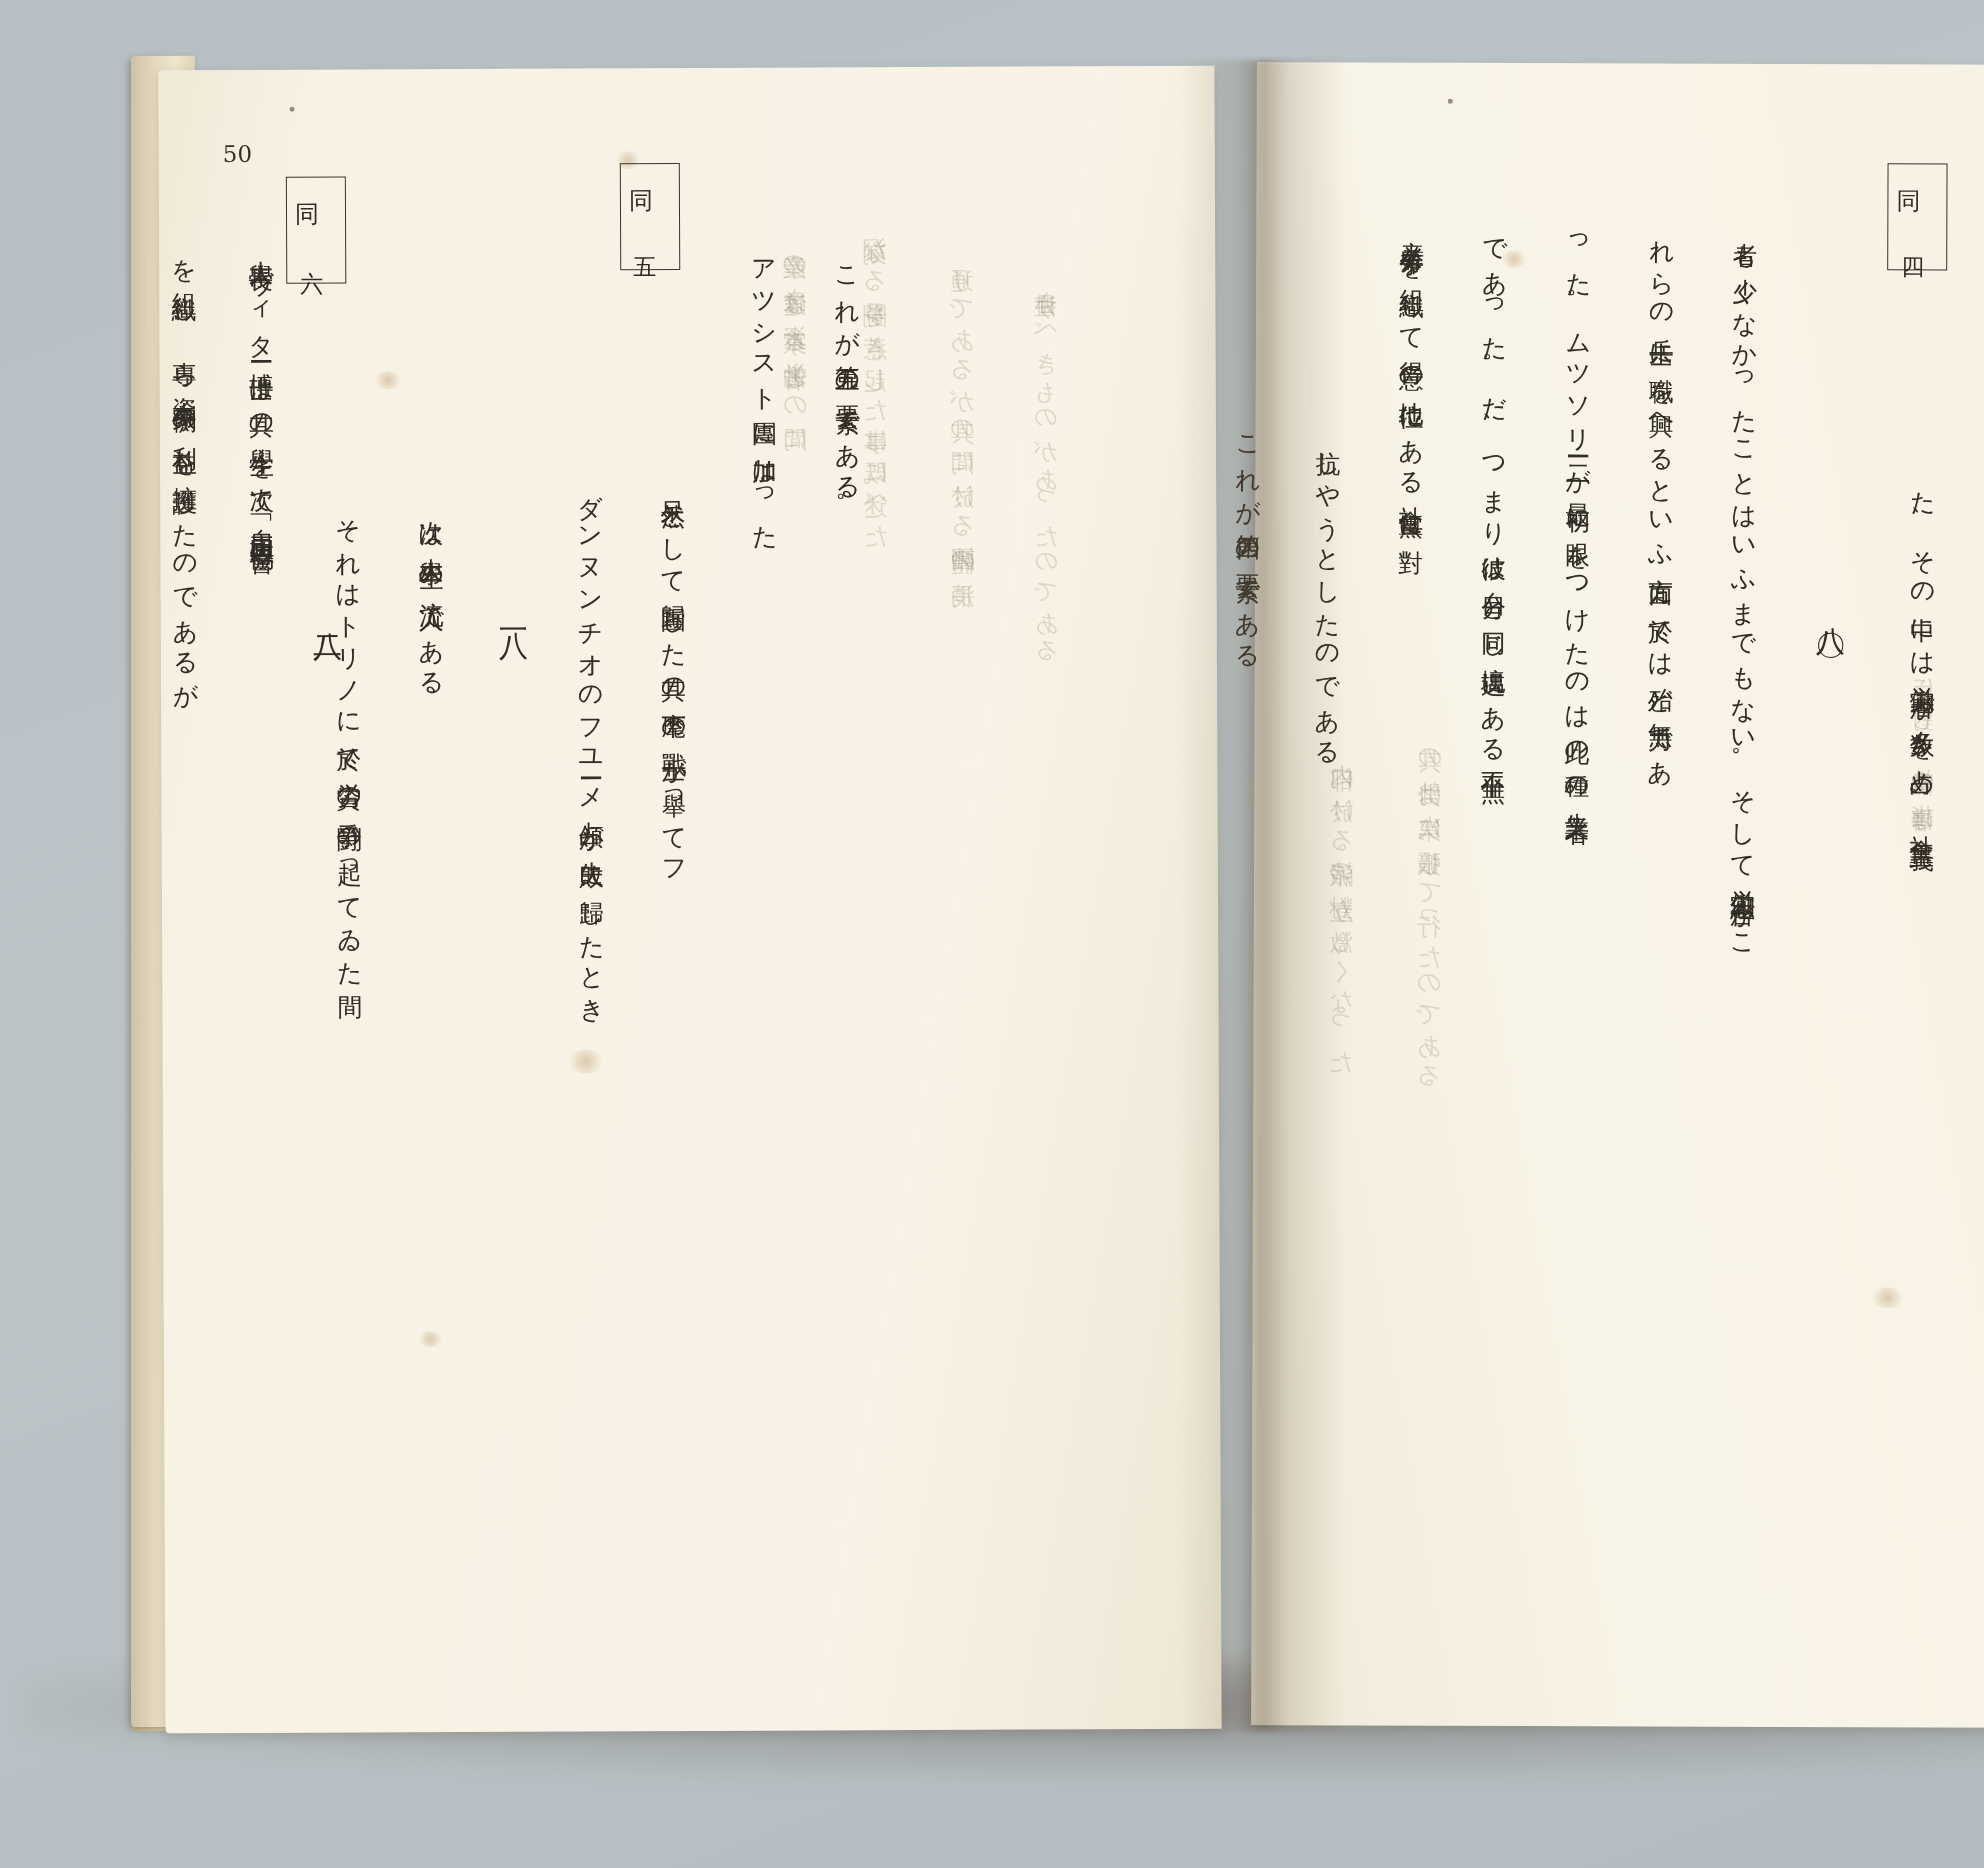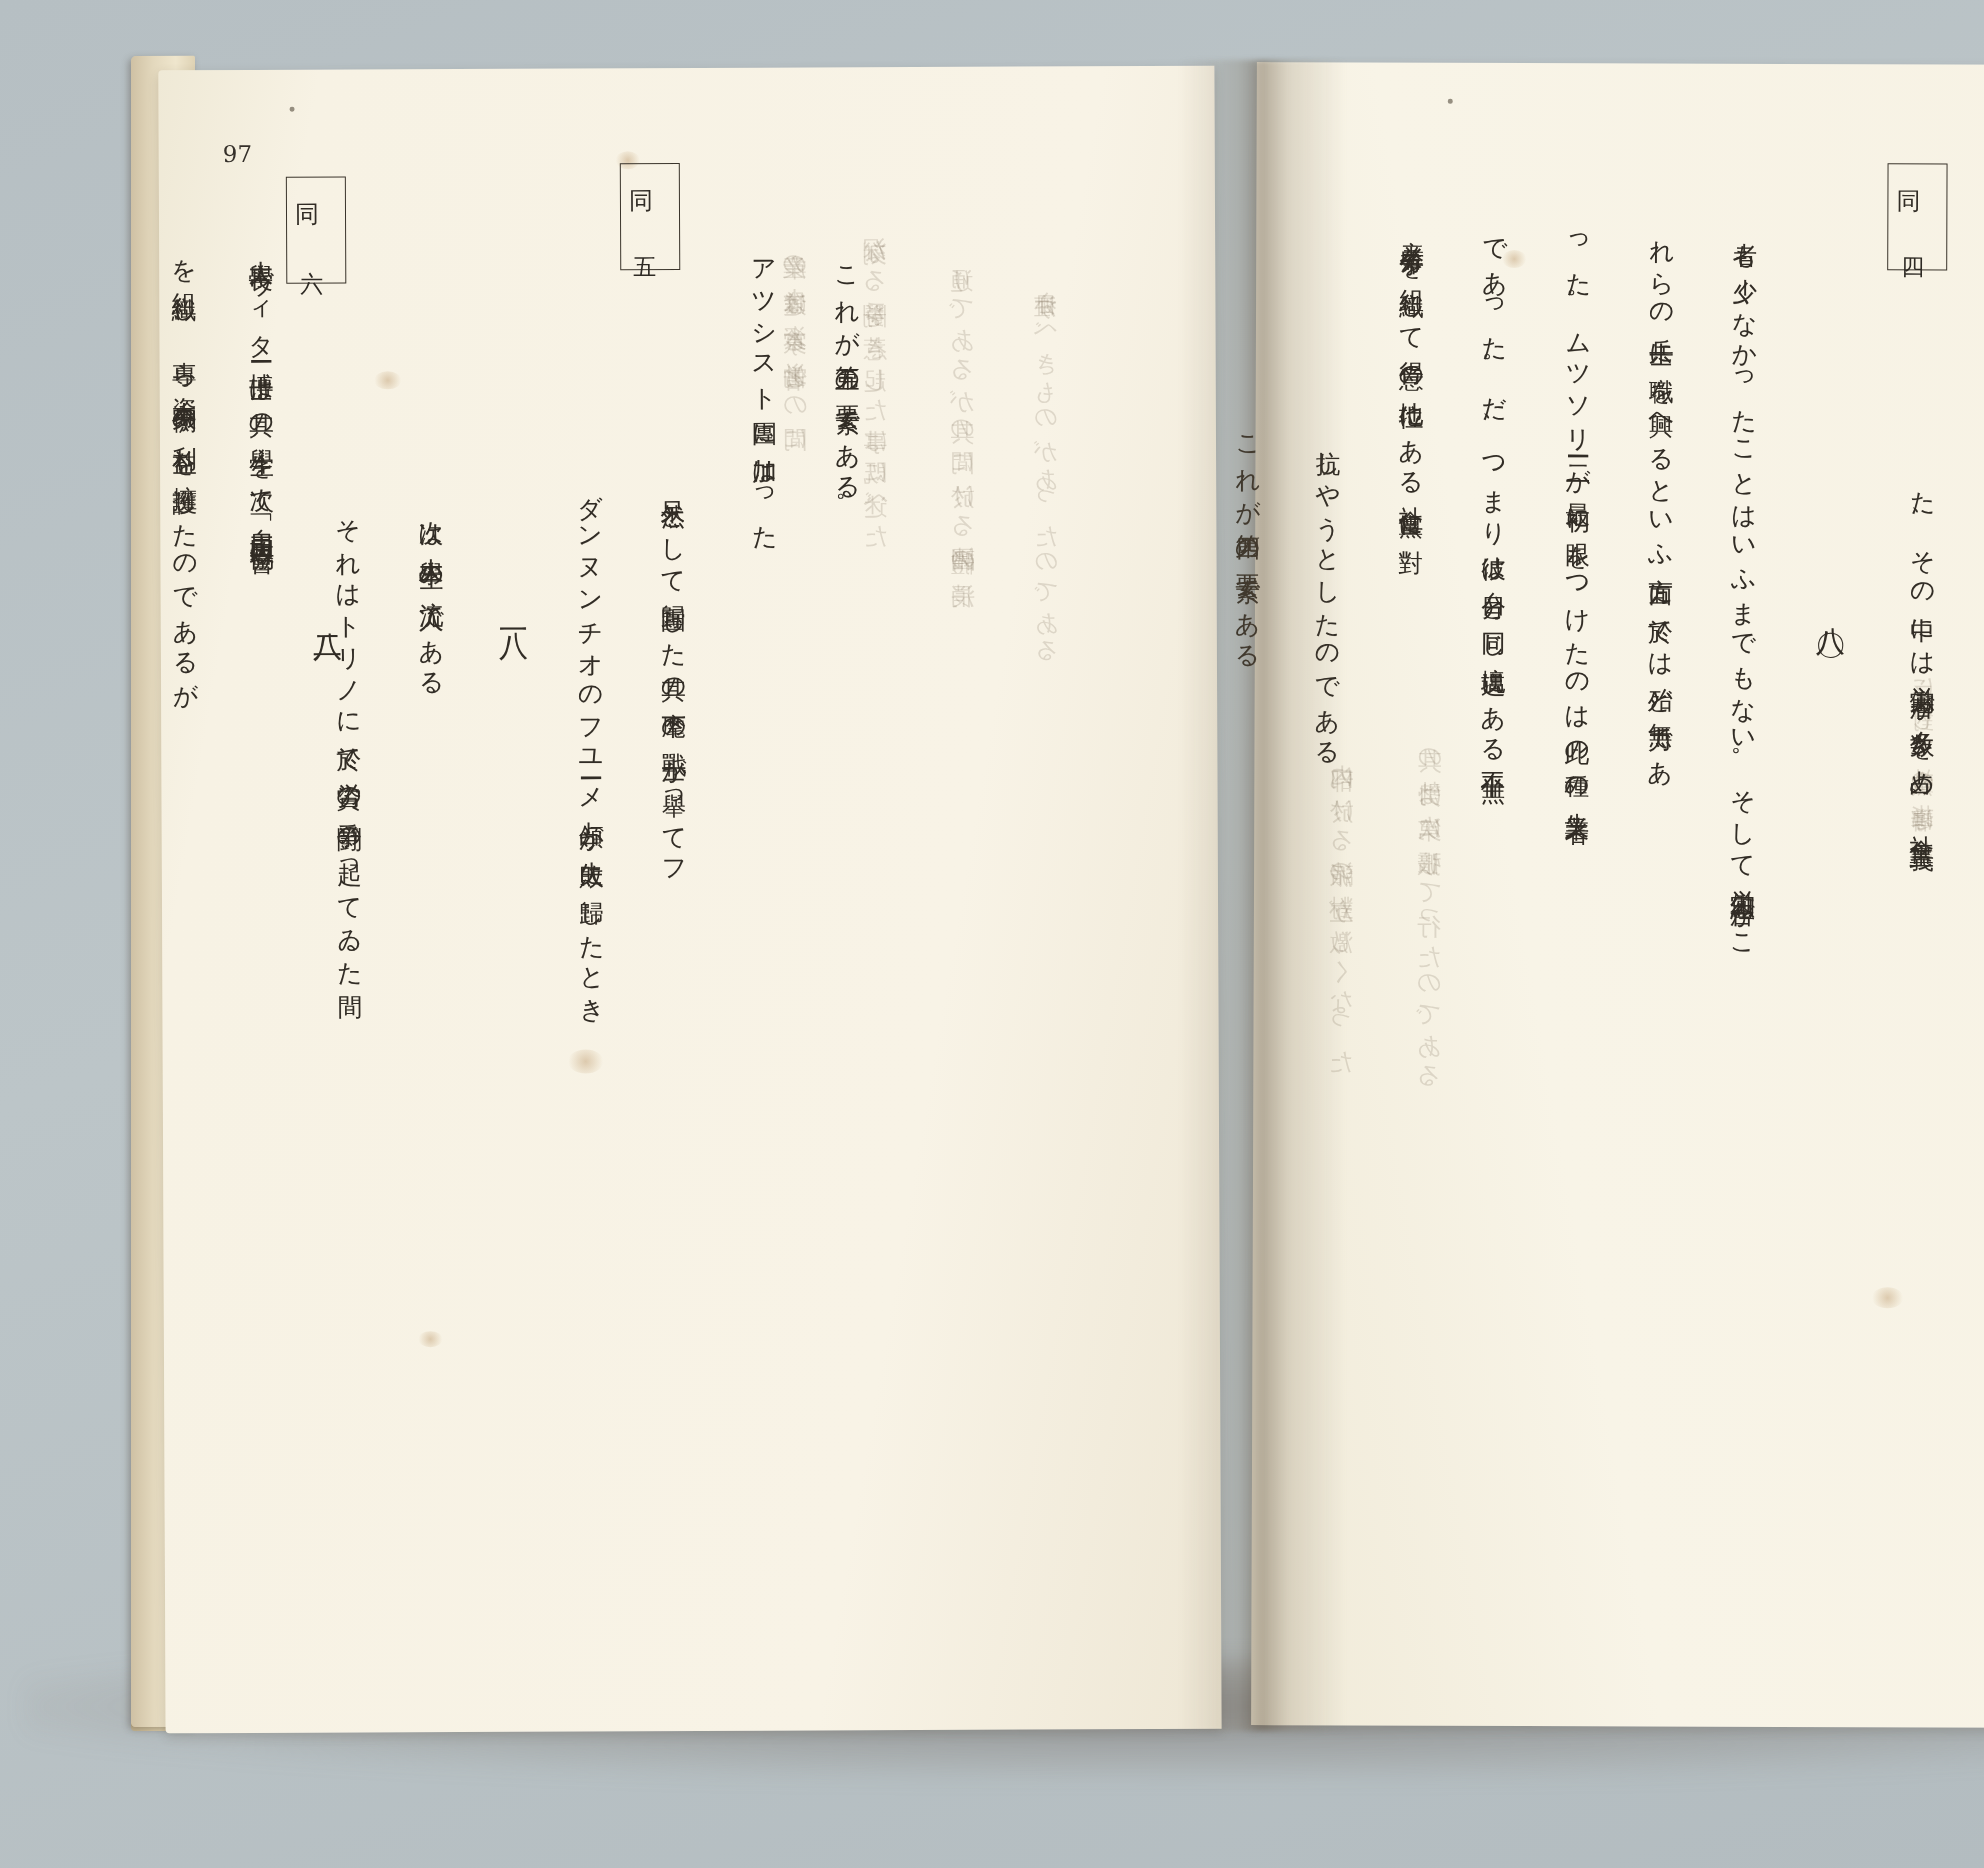--- a/index.html
+++ b/index.html
@@ -208,21 +208,21 @@
       <div class="foxing" style="left:214px; top:302px; width:28px; height:18px;"></div>
       <div class="foxing" style="left:457px; top:83px; width:24px; height:17.5px;"></div>
       <div class="foxing" style="left:405px; top:981px; width:36px; height:24px;"></div>
       <div class="foxing" style="left:254px; top:1262px; width:25.4px; height:16px;"></div>
 
       <div class="ghost" style="left:619px; top:167px; font-size:24px; height:1151px;">産業の大發達は資本家と労働者との間に</div>
       <div class="ghost" style="left:699px; top:151px; font-size:24px; height:1072px;">深刻なる爭鬪を惹き起した事は既に述べた</div>
       <div class="ghost" style="left:786px; top:183px; font-size:24px; height:1032px;">通りであるが其の間に於ける諸團體の消長</div>
       <div class="ghost" style="left:869px; top:206px; font-size:23px; height:953px;">亦注目すべきものがあったのである</div>
 
-      <div class="folio" style="left:64px; top:71px;">97</div>
+      <div class="folio" style="left:64px; top:71px;">50</div>
 
       <div class="numbox" style="left:127px; top:107px; height:107px;">
         <div class="inner">同</div>
       </div>
       <div class="vtext" style="left:141px; top:183px; font-size:23px;">六</div>
 
       <div class="numbox" style="left:461px; top:95px; height:107px;">
         <div class="inner">同</div>
       </div>
       <div class="vtext" style="left:474px; top:171px; font-size:23px;">五</div>

